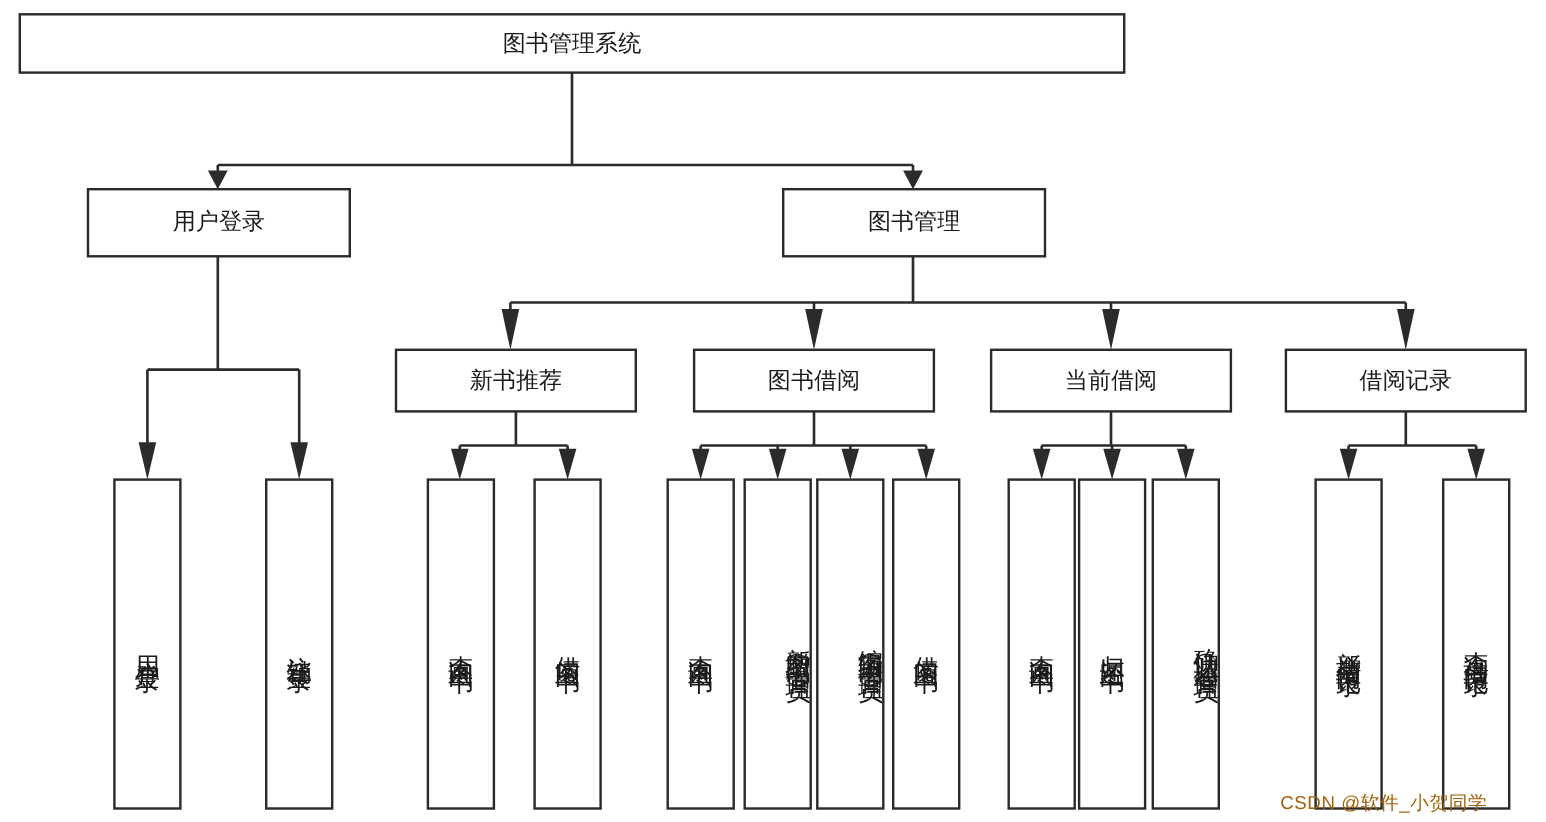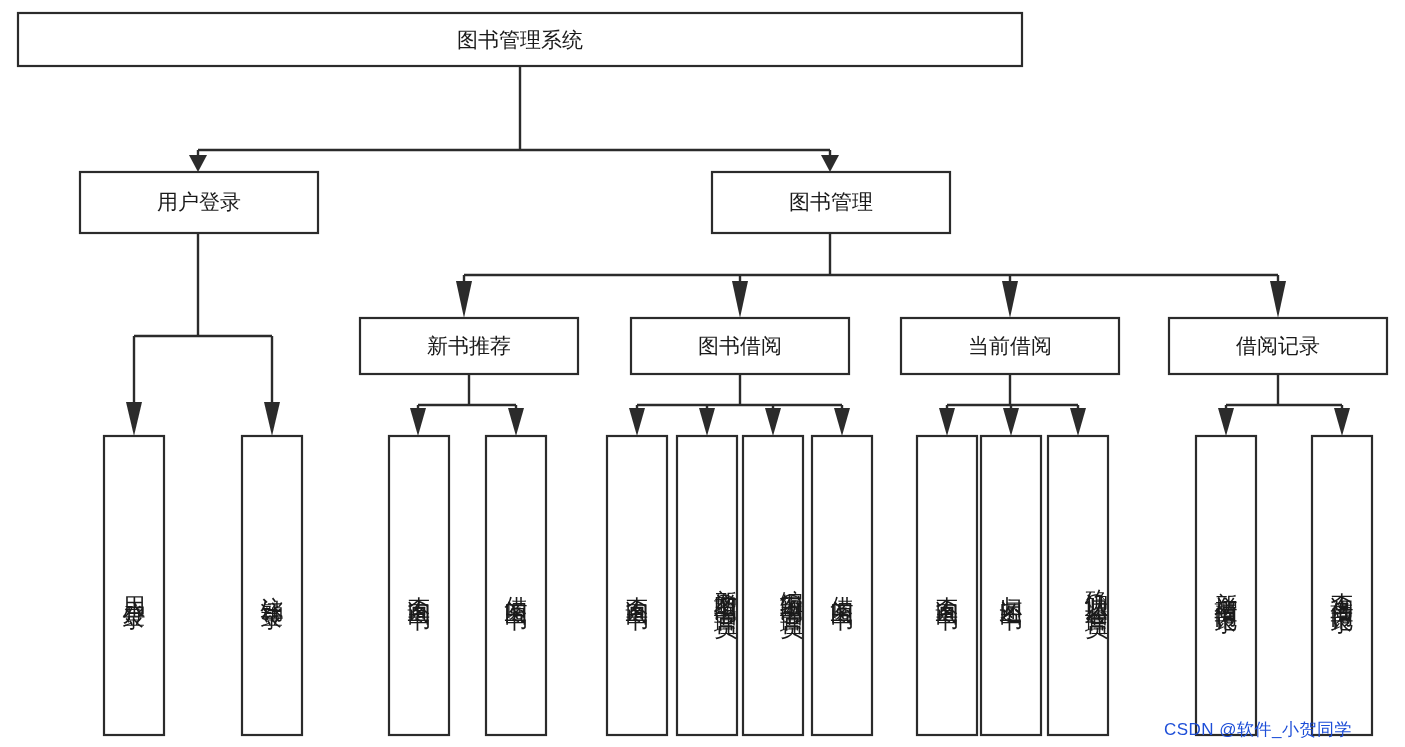--- a/index.html
+++ b/index.html
@@ -39,21 +39,21 @@
     align-items:center;
     justify-content:center;
     pointer-events:none;
     user-select:none;
   }
   .watermark{
     position:absolute;
     right:8px;bottom:6px;
     font-family:"Liberation Sans","DejaVu Sans",sans-serif;
     font-size:17px;
-    color:#1d4ed8;
+    color:#a16207;
     letter-spacing:0.5px;
     white-space:nowrap;
     user-select:none;
   }
 </style>
 </head>
 <body>
 
 <div id="diagram-root">
 

